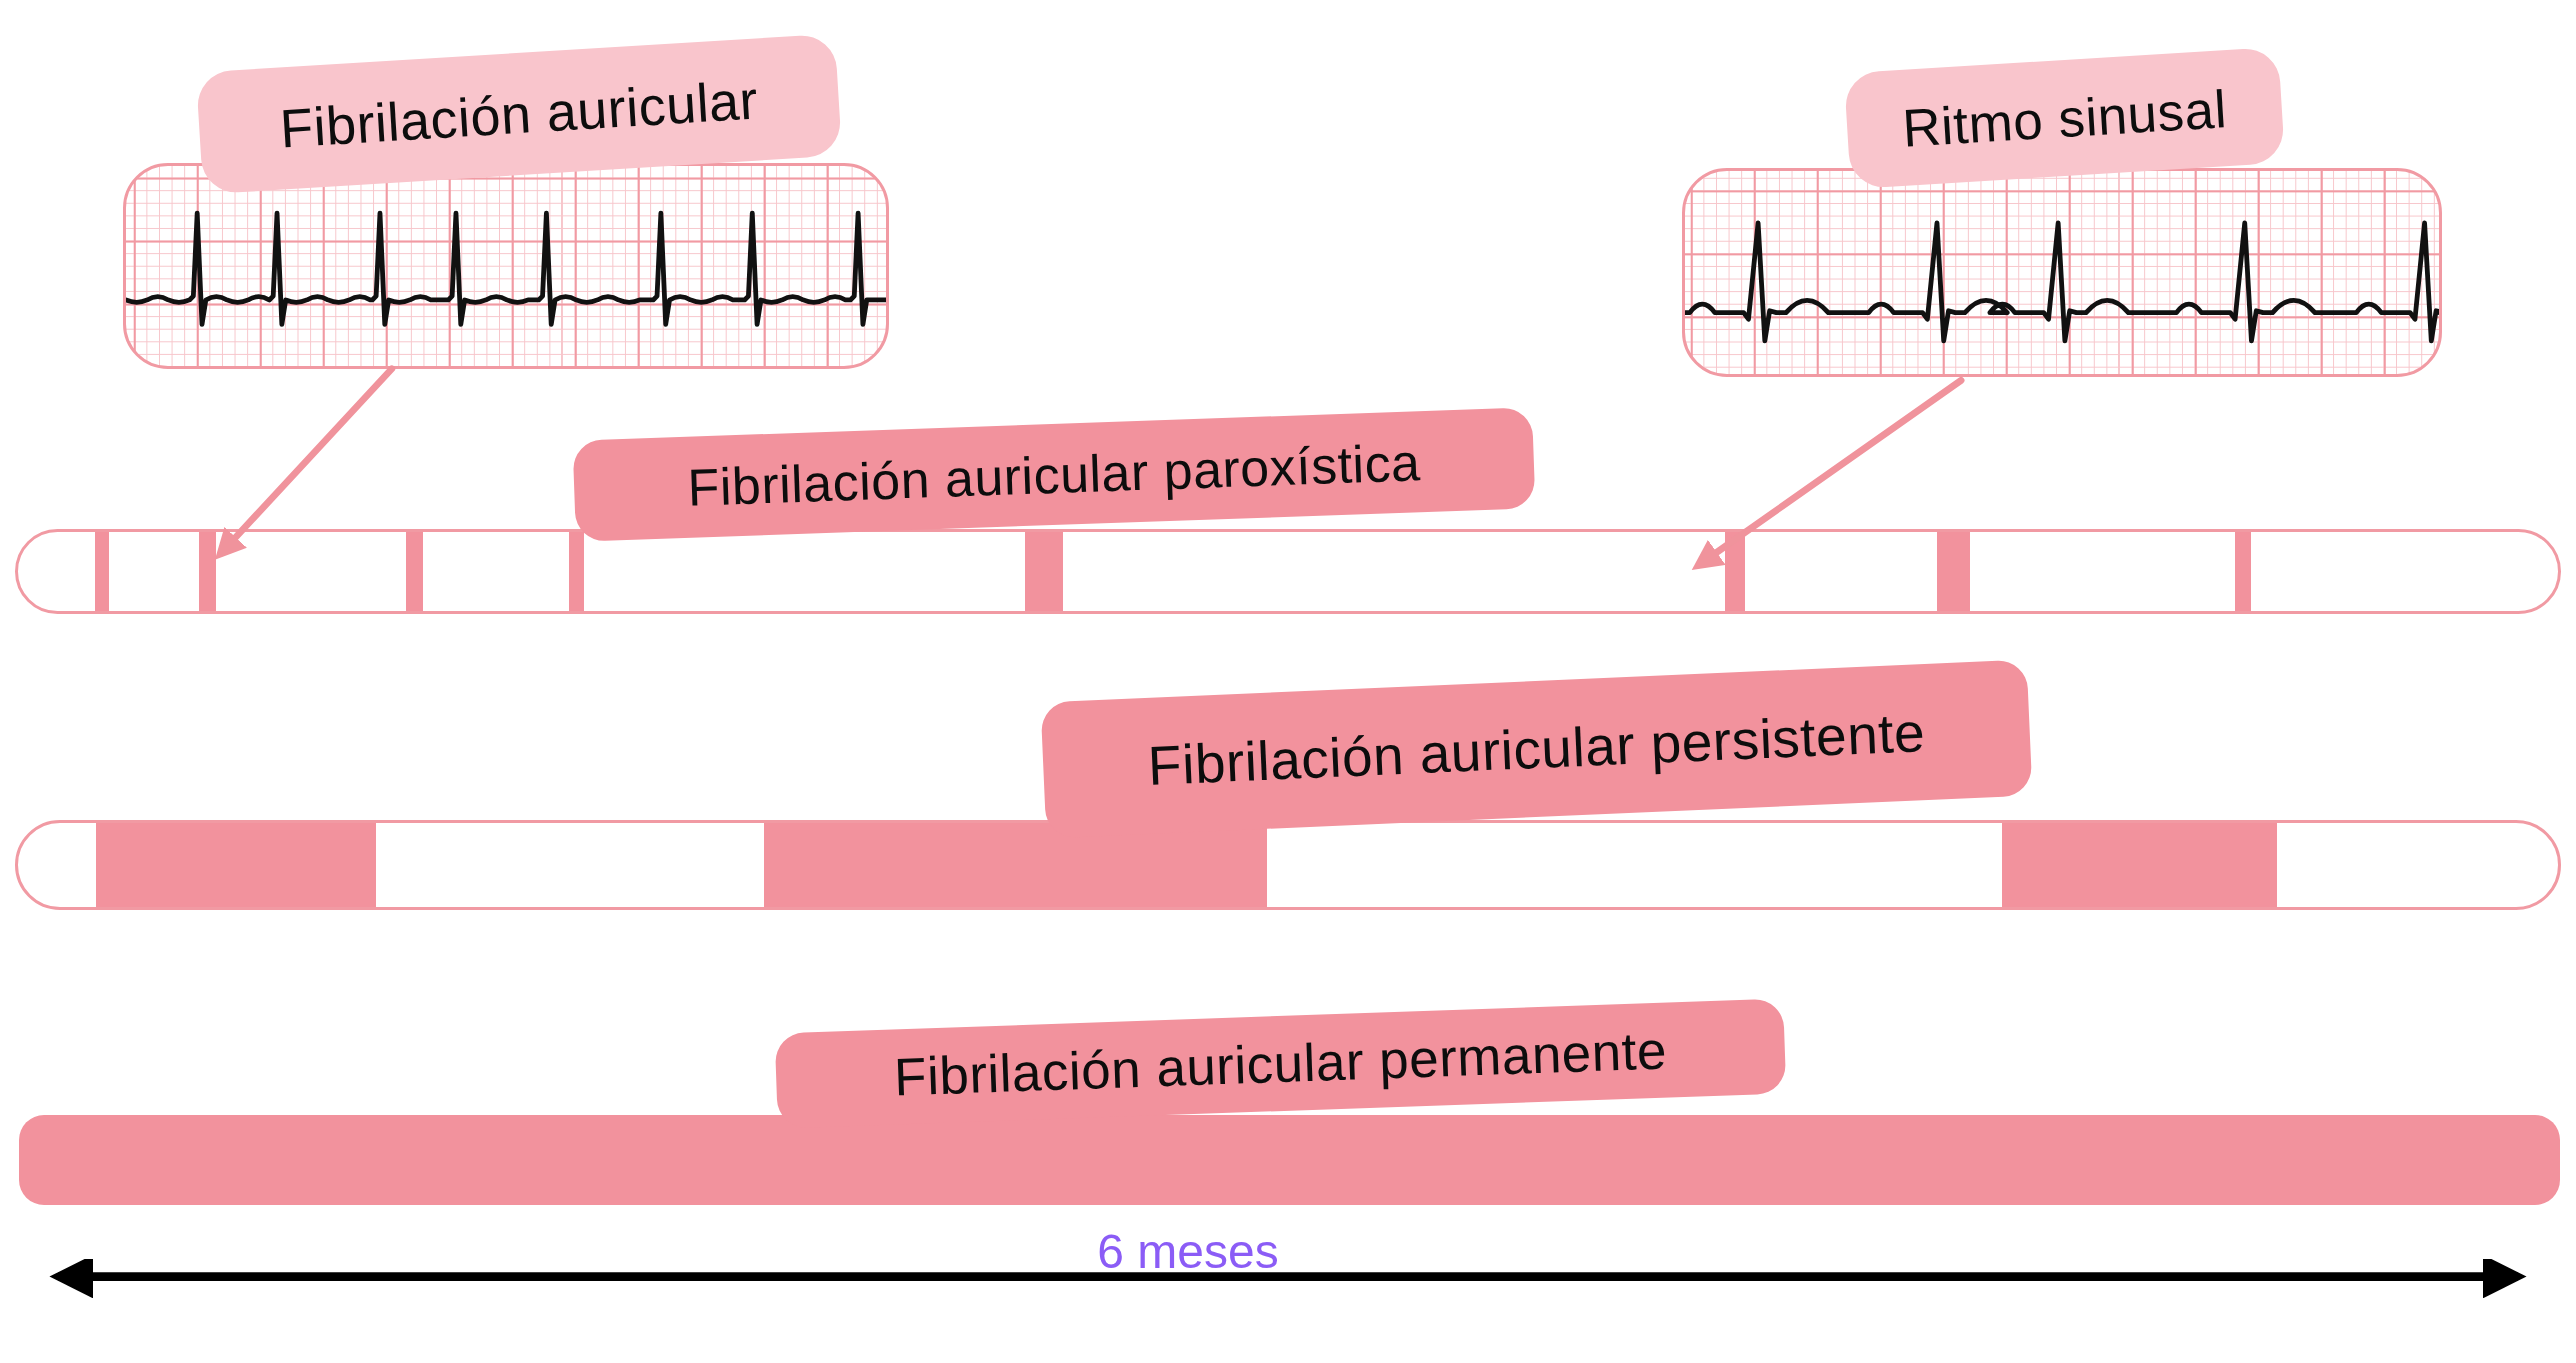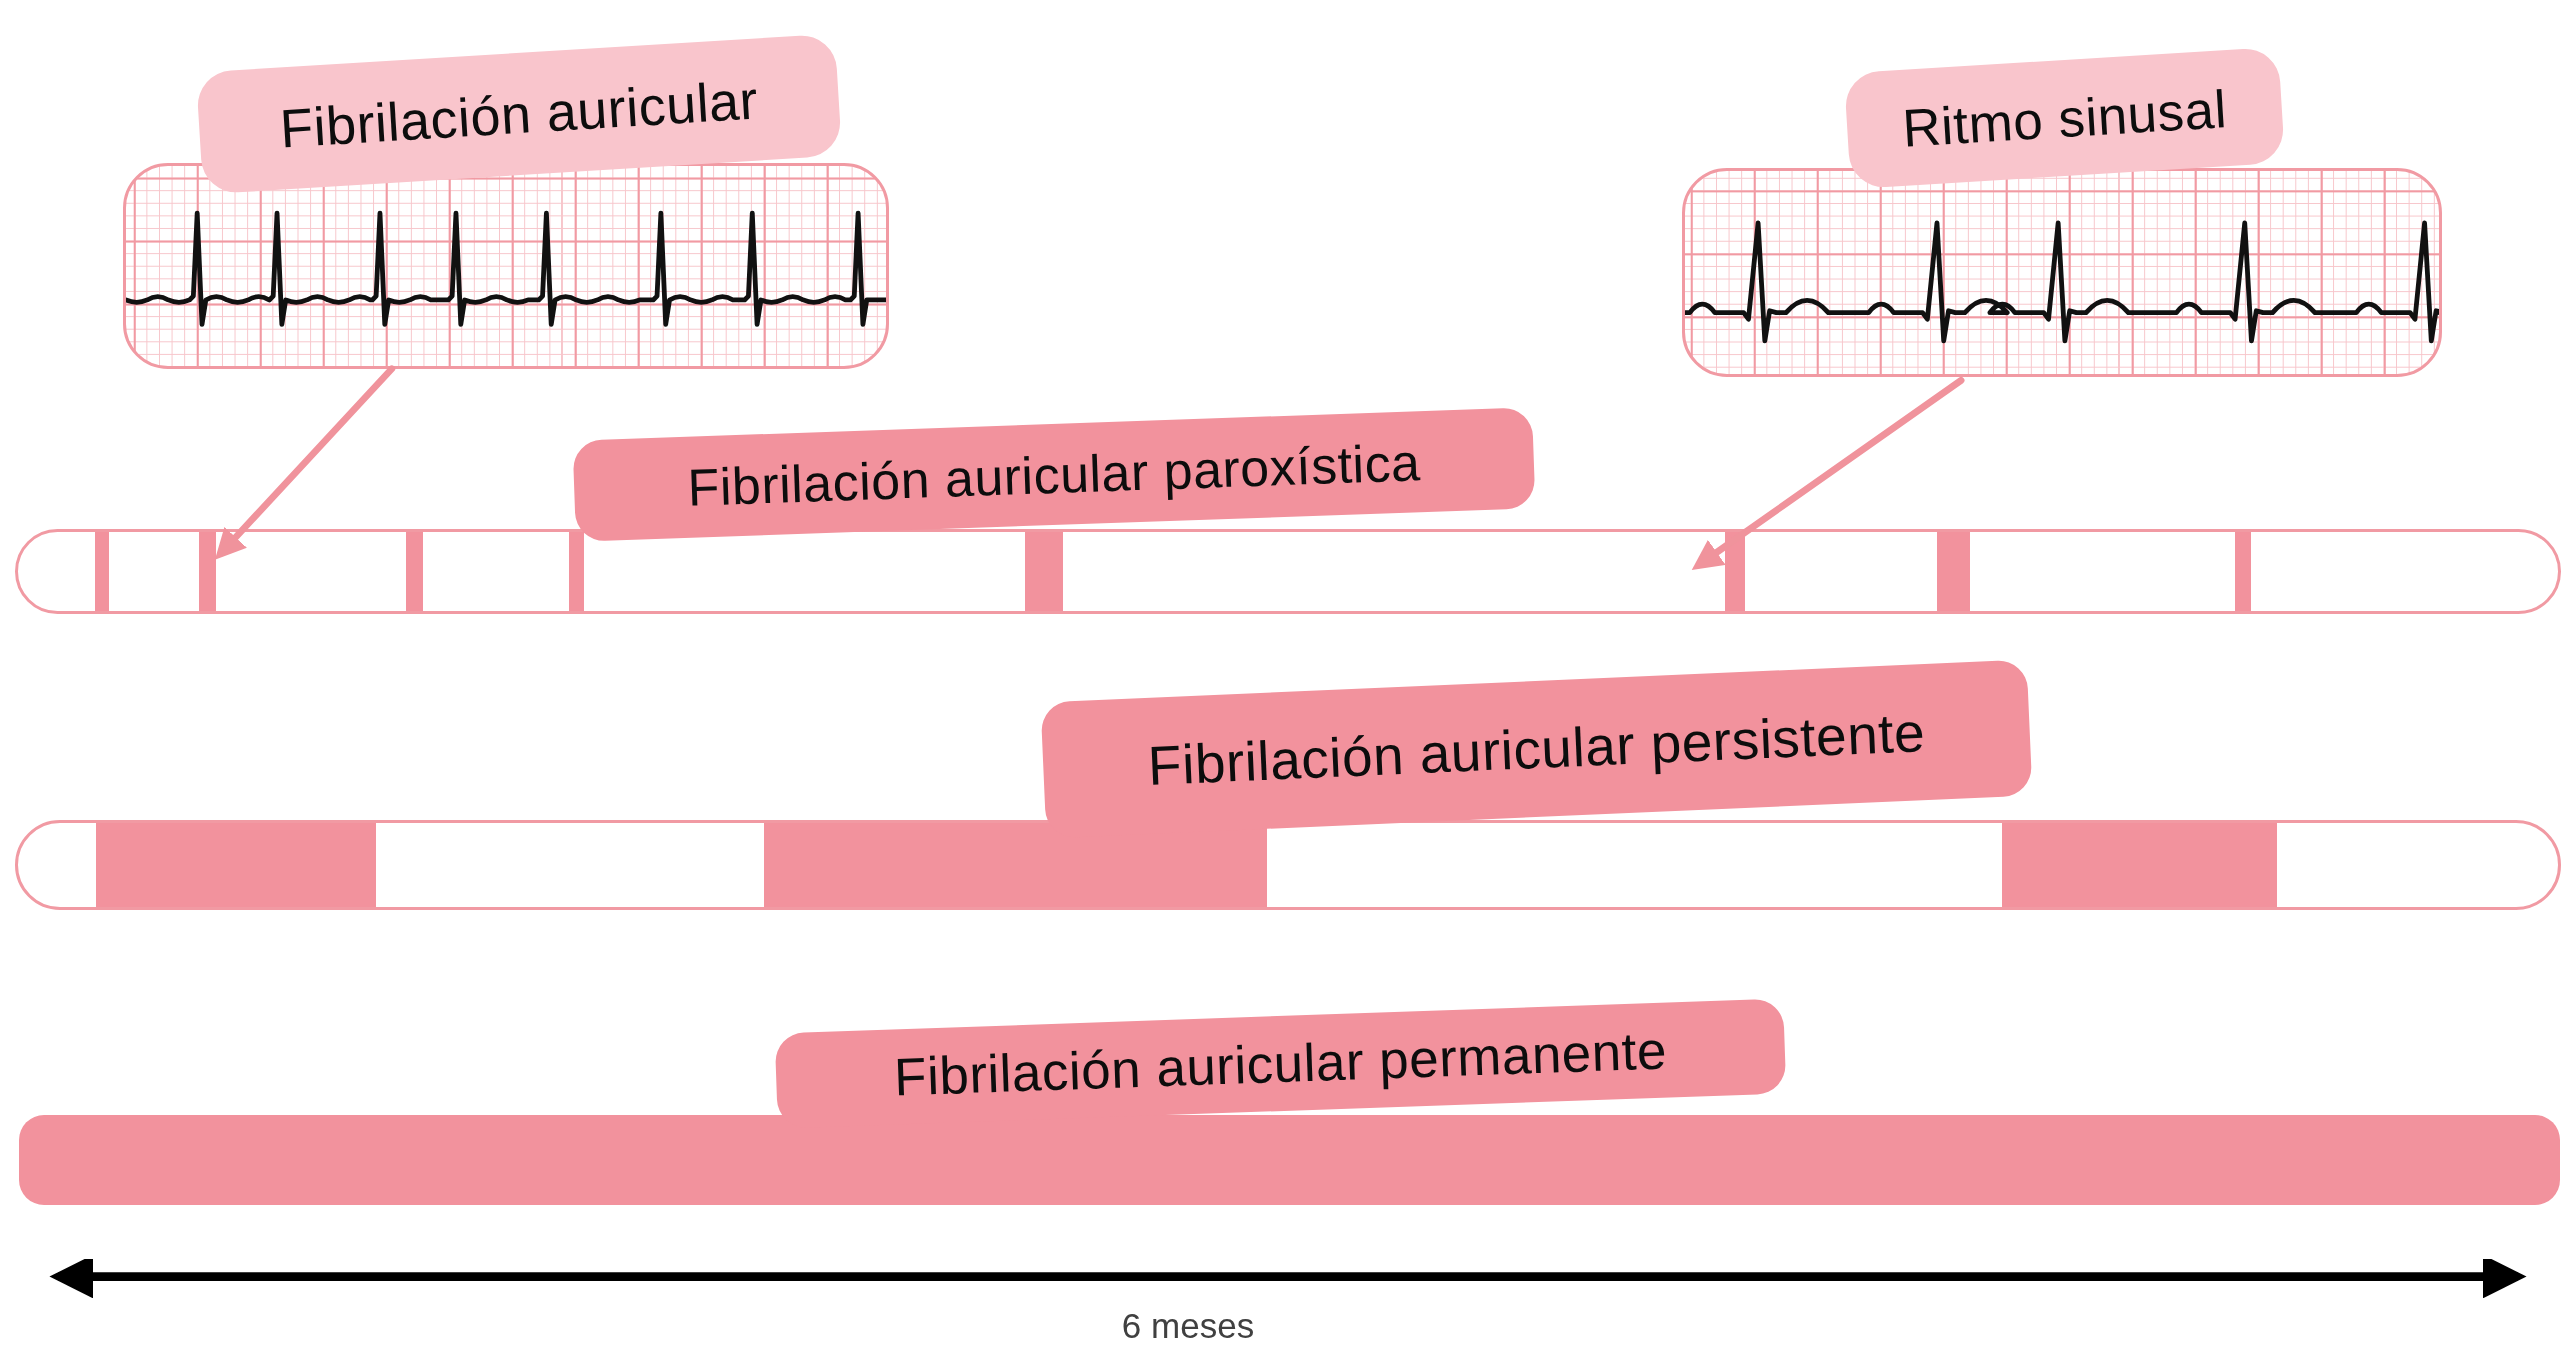--- a/index.html
+++ b/index.html
@@ -42,22 +42,22 @@
   #bar-paroxysmal{left:14.5px;top:529px;width:2546px;height:85px;}
   #bar-persistent{left:14.5px;top:820px;width:2546px;height:90px;}
   #bar-permanent{left:19.4px;top:1115px;width:2541px;height:90px;background:#F2929D;border:none;border-radius:25px;}
   .stripe,.segment{position:absolute;top:0;height:100%;background:#F2929D;}
   
   #arrow-layer{position:absolute;left:0;top:0;width:2576px;height:1364px;z-index:4;pointer-events:none;}
   .pink-arrow{stroke:#F0939C;stroke-width:7;fill:none;stroke-linecap:round;}
   
   #axis-svg{position:absolute;left:0;top:1259px;width:2576px;height:39px;z-index:2;}
   #axis-label{
-    position:absolute;left:1188px;top:1306px;transform:translateX(-50%);
-    font-size:35px;color:#404040;z-index:2;white-space:nowrap;
+    position:absolute;left:1188px;top:1224px;transform:translateX(-50%);
+    font-size:48px;color:#8b5cf6;z-index:2;white-space:nowrap;
   }
 </style>
 </head>
 <body>
 
 <div class="canvas">
 
   <div class="ecg-card" id="ecg-afib">
     <svg viewBox="0 0 790 212" preserveAspectRatio="none">
       <path id="trace-afib" class="trace" d="M0 142 q11 5 22 0 q11 -7 22 0 q11 5 22 0 L66 142 L70 138 L74 50 L79 168 L83 142 q11 -7 22 0 q11 5 22 0 q11 -7 22 0 L149 142 L153 138 L157 50 L162 168 L166 142 q11 5 22 0 q11 -7 22 0 q11 5 22 0 q11 -7 22 0 L256 142 L260 138 L264 50 L269 168 L273 142 q11 5 22 0 q11 -7 22 0 L335 142 L339 138 L343 50 L348 168 L352 142 q11 5 22 0 q11 -7 22 0 q11 5 22 0 L429 142 L433 138 L437 50 L442 168 L446 142 q11 -7 22 0 q11 5 22 0 q11 -7 22 0 q11 5 22 0 L548 142 L552 138 L556 50 L561 168 L565 142 q11 -7 22 0 q11 5 22 0 q11 -7 22 0 L643 142 L647 138 L651 50 L656 168 L660 142 q11 5 22 0 q11 -7 22 0 q11 5 22 0 q11 -7 22 0 L753 142 L757 138 L761 50 L766 168 L770 142 L790 142"></path>

